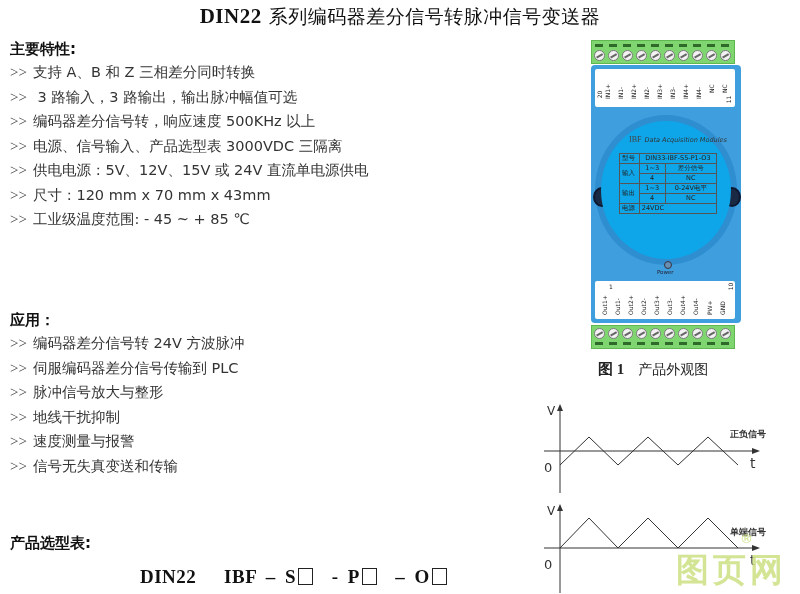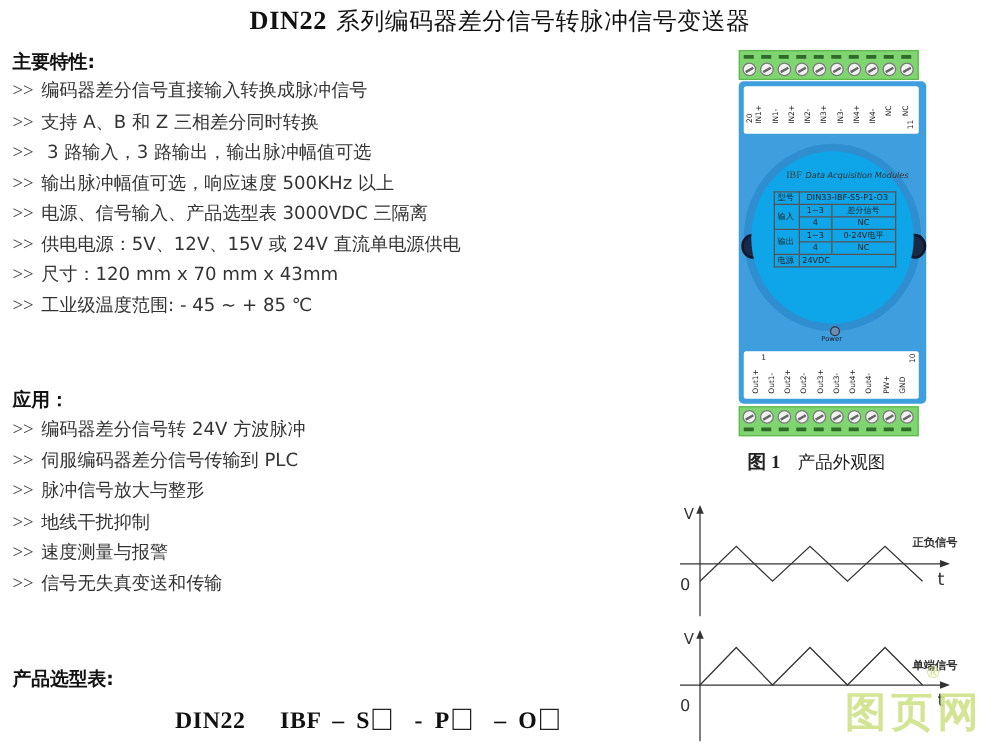--- a/index.html
+++ b/index.html
@@ -51,24 +51,23 @@
 </head>
 <body>
 
 <div class="title">
   <span class="latin">DIN22</span>
   <span class="cjk">系列编码器差分信号转脉冲信号变送器</span>
 </div>
 
 <div class="section-h" style="top:40px;">主要特性:</div>
 <ul class="list" style="top:60px;">
-  <li><span class="arrow">&gt;&gt;</span><span class="txt">编码器差分信号直接输入转换成脉冲信号</span></li>
   <li><span class="arrow">&gt;&gt;</span><span class="txt">支持 A、B 和 Z 三相差分同时转换</span></li>
   <li><span class="arrow">&gt;&gt;</span><span class="txt"> 3 路输入，3 路输出，输出脉冲幅值可选</span></li>
-  <li><span class="arrow">&gt;&gt;</span><span class="txt">输出脉冲幅值可选，响应速度 500KHz 以上</span></li>
+  <li><span class="arrow">&gt;&gt;</span><span class="txt">编码器差分信号转，响应速度 500KHz 以上</span></li>
   <li><span class="arrow">&gt;&gt;</span><span class="txt">电源、信号输入、产品选型表  3000VDC 三隔离</span></li>
   <li><span class="arrow">&gt;&gt;</span><span class="txt">供电电源：5V、12V、15V 或 24V 直流单电源供电</span></li>
   <li><span class="arrow">&gt;&gt;</span><span class="txt">尺寸：120 mm   x   70 mm   x   43mm</span></li>
   <li><span class="arrow">&gt;&gt;</span><span class="txt">工业级温度范围: - 45 ~ + 85  ℃</span></li>
 </ul>
 
 <div class="section-h" style="top:311px;">应用：</div>
 <ul class="list" style="top:331px;">
   <li><span class="arrow">&gt;&gt;</span><span class="txt">编码器差分信号转 24V 方波脉冲</span></li>
   <li><span class="arrow">&gt;&gt;</span><span class="txt">伺服编码器差分信号传输到 PLC</span></li>

